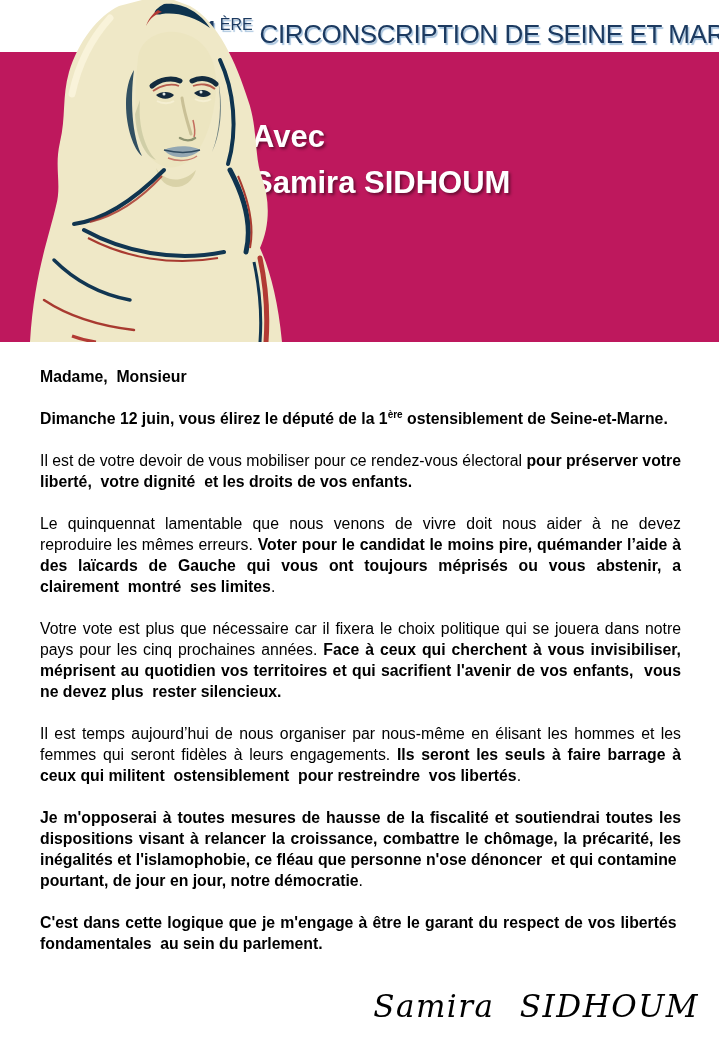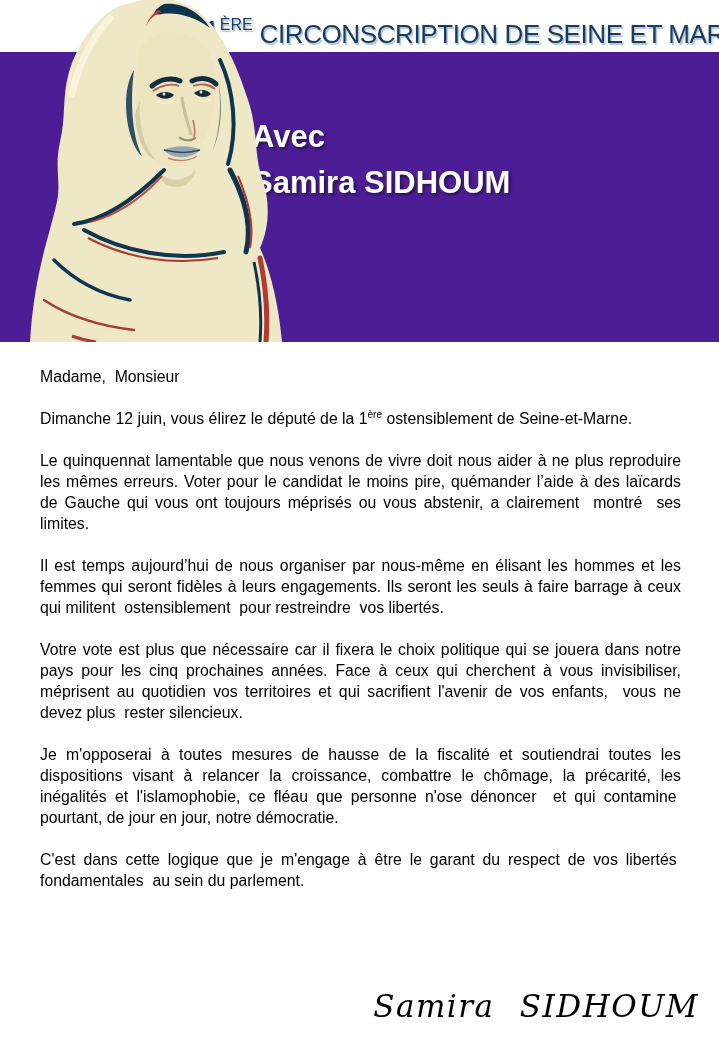--- a/index.html
+++ b/index.html
@@ -10,34 +10,34 @@
   
   .header-strip { position:absolute; top:0; left:0; width:719px; height:52px; background:#ffffff; }
   .header-title {
     position:absolute; top:7px; left:203px; z-index:1; white-space:nowrap;
     color:#1c3a60; font-size:26px; letter-spacing:-0.4px; line-height:36px;
     text-shadow:1.5px 1.5px 1px #a8c4de;
   }
   .header-title .num { font-size:31px; font-weight:400; }
   .header-title .sup-lg { font-size:16px; vertical-align:13px; letter-spacing:0; }
   
-  .banner { position:absolute; top:52px; left:0; width:719px; height:290px; background:#4c1d95; }
+  .banner { position:absolute; top:52px; left:0; width:719px; height:290px; background:#be185d; }
   .banner-text {
     position:absolute; left:252px; top:62px; color:#ffffff; font-weight:bold;
     font-size:31px; line-height:46px; text-shadow:2px 2px 3px rgba(0,0,0,0.45);
   }
   
   .portrait { position:absolute; top:0; left:14px; width:276px; height:342px; z-index:2; }
   
   .body-text {
     position:absolute; top:366px; left:40px; width:641px;
     color:#000; font-size:15.8px; line-height:21px; text-align:justify;
   }
   .body-text p { margin:0 0 21px 0; }
-  .body-text .b { font-weight:normal; }
+  .body-text .b { font-weight:bold; }
   .body-text .sup { font-size:10px; vertical-align:super; line-height:0; }
   
   .signature {
     position:absolute; top:988px; right:20px; color:#000;
     font-family:"DejaVu Serif", serif; font-style:italic;
     font-size:31px; letter-spacing:1.5px; word-spacing:14px; white-space:nowrap;
   }
 </style>
 </head>
 <body>
@@ -105,22 +105,23 @@
     <path d="M40,260 C60,280 84,294 116,300" stroke="#113652" stroke-width="3.5" fill="none" stroke-linecap="round"></path>
     <path d="M30,300 C54,316 86,326 120,330" stroke="#a83a30" stroke-width="2.5" fill="none" stroke-linecap="round"></path>
     <path d="M246,258 C252,286 254,314 252,342" stroke="#b23a34" stroke-width="5" fill="none" stroke-linecap="round"></path>
     <path d="M240,262 C246,290 248,316 246,342" stroke="#0f344f" stroke-width="3" fill="none"></path>
     <path d="M58,336 C66,339 74,341 82,342" stroke="#b23a34" stroke-width="3" fill="none"></path>
   </svg>
 
   <div class="body-text">
       <p><span class="b">Madame,&nbsp; Monsieur</span></p>
       <p><span class="b">Dimanche 12 juin, vous élirez le député de la 1</span><span class="b sup">ère</span><span class="b"> ostensiblement de Seine-et-Marne.</span></p>
-      <p><span>Le quinquennat lamentable que nous venons de vivre doit nous aider à ne plus reproduire les mêmes erreurs. </span><span class="b">Voter pour le candidat le moins pire, quémander l’aide à des laïcards de Gauche qui vous ont toujours méprisés ou vous abstenir, a clairement&nbsp; montré&nbsp; ses limites</span><span>.</span></p>
+      <p><span>Il est de votre devoir de vous mobiliser pour ce rendez-vous électoral </span><span class="b">pour préserver votre liberté,&nbsp; votre dignité&nbsp; et les droits de vos enfants.</span></p>
+      <p><span>Le quinquennat lamentable que nous venons de vivre doit nous aider à ne devez reproduire les mêmes erreurs. </span><span class="b">Voter pour le candidat le moins pire, quémander l’aide à des laïcards de Gauche qui vous ont toujours méprisés ou vous abstenir, a clairement&nbsp; montré&nbsp; ses limites</span><span>.</span></p>
+      <p><span>Votre vote est plus que nécessaire car il fixera le choix politique qui se jouera dans notre pays pour les cinq prochaines années. </span><span class="b">Face à ceux qui cherchent à vous invisibiliser, méprisent au quotidien vos territoires et qui sacrifient l'avenir de vos enfants,&nbsp; vous ne devez plus&nbsp; rester silencieux.</span></p>
       <p><span>Il est temps aujourd’hui de nous organiser par nous-même en élisant les hommes et les femmes qui seront fidèles à leurs engagements. </span><span class="b">Ils seront les seuls à faire barrage à ceux qui militent&nbsp; ostensiblement&nbsp; pour restreindre&nbsp; vos libertés</span><span>.</span></p>
-      <p><span>Votre vote est plus que nécessaire car il fixera le choix politique qui se jouera dans notre pays pour les cinq prochaines années. </span><span class="b">Face à ceux qui cherchent à vous invisibiliser, méprisent au quotidien vos territoires et qui sacrifient l'avenir de vos enfants,&nbsp; vous ne devez plus&nbsp; rester silencieux.</span></p>
       <p><span class="b">Je m'opposerai à toutes mesures de hausse de la fiscalité et soutiendrai toutes les dispositions visant à relancer la croissance, combattre le chômage, la précarité, les inégalités et l'islamophobie, ce fléau que personne n'ose dénoncer&nbsp; et qui contamine&nbsp; pourtant, de jour en jour, notre démocratie</span><span>.</span></p>
       <p><span class="b">C'est dans cette logique que je m'engage à être le garant du respect de vos libertés&nbsp; fondamentales&nbsp; au sein du parlement.</span></p>
     </div>
 
   <div class="signature">Samira SIDHOUM</div>
 
 </div>
 
 </body></html>

